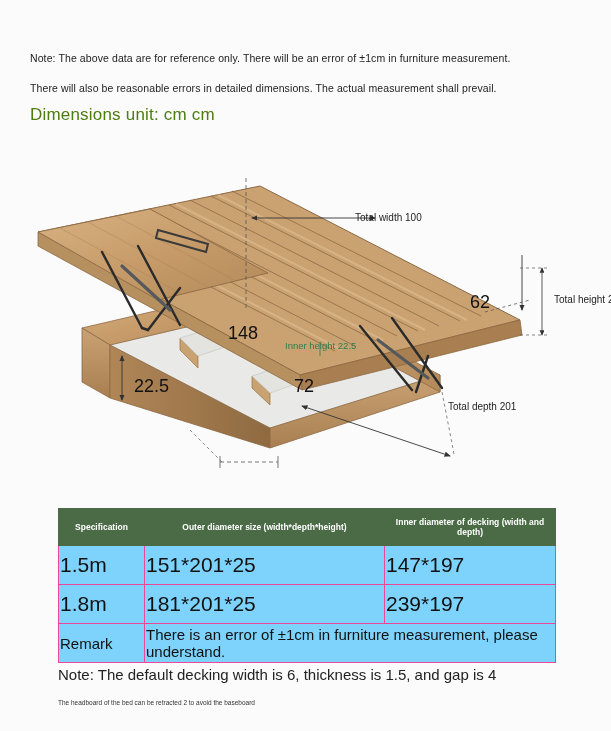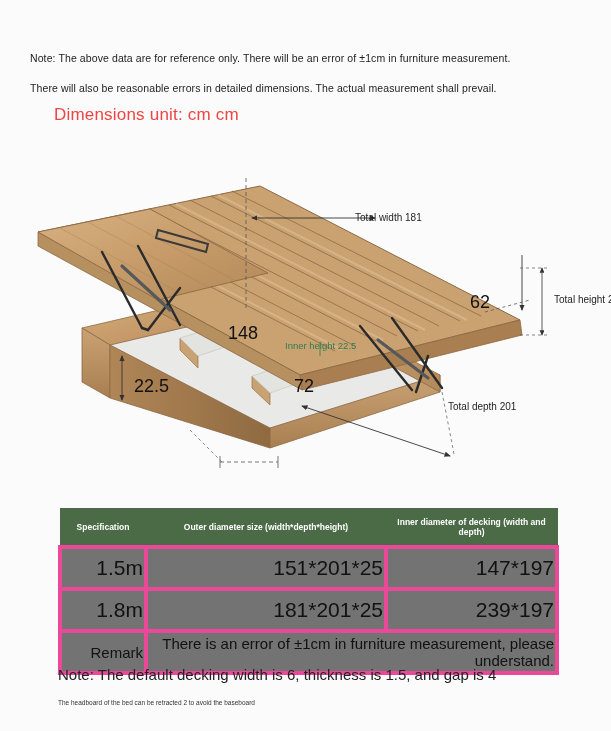--- a/index.html
+++ b/index.html
@@ -27,23 +27,22 @@
     letter-spacing: 0.1px;
     white-space: nowrap;
   }
   #note1 { left: 30px; top: 52px; }
   #note2 { left: 30px; top: 82px; }
   .dim-title {
     position: absolute;
     left: 30px;
     top: 105px;
     font-size: 17px;
-    color: #ef4444;
+    color: #4d7c0f;
     letter-spacing: 0.2px;
-    margin-left: 24px;
   }
   
   .illus {
     position: absolute;
     left: 30px;
     top: 160px;
     width: 551px;
     height: 320px;
   }
   .illus svg { display: block; }
@@ -76,23 +75,23 @@
     background: #4a6b46;
     color: #ffffff;
     font-size: 8.5px;
     font-weight: bold;
     padding: 8px 4px;
     text-align: center;
     border: 1px solid #4a6b46;
     line-height: 1.2;
   }
   .spec-table td {
-    border: 4px solid #ec4899;
-    text-align: right;
-    background: #737373;
+    border: 1px solid #ec4899;
+    text-align: left;
+    background: #7dd3fc;
     color: #111;
     height: 36px;
   }
   .cell-size {
     font-size: 21px;
   }
   .cell-remark-label {
     font-size: 15px;
   }
   .cell-remark-text {
@@ -240,21 +239,21 @@
       <line x1="412" y1="232" x2="424" y2="294" stroke="#555" stroke-width="0.7" stroke-dasharray="3,3"></line>
 
       <line x1="190" y1="302" x2="248" y2="302" stroke="#555" stroke-width="0.8" stroke-dasharray="4,3"></line>
       <line x1="248" y1="296" x2="248" y2="308" stroke="#555" stroke-width="0.8"></line>
       <line x1="190" y1="296" x2="190" y2="308" stroke="#555" stroke-width="0.8"></line>
       <line x1="160" y1="270" x2="192" y2="302" stroke="#555" stroke-width="0.7" stroke-dasharray="3,3"></line>
 
       <line x1="290" y1="182" x2="290" y2="196" stroke="#2f7d4f" stroke-width="0.8"></line>
     </svg>
 
-    <div class="lbl" style="left:325px; top:52px;">Total width 181</div>
+    <div class="lbl" style="left:325px; top:52px;">Total width 100</div>
     <div class="lbl big" style="left:440px; top:132px;">62</div>
     <div class="lbl" style="left:524px; top:134px;">Total height 27</div>
     <div class="lbl big" style="left:198px; top:163px;">148</div>
     <div class="lbl green" style="left:255px; top:180px;">Inner height 22.5</div>
     <div class="lbl big" style="left:104px; top:216px;">22.5</div>
     <div class="lbl big" style="left:264px; top:216px;">72</div>
     <div class="lbl" style="left:418px; top:241px;">Total depth 201</div>
   </div>
 
   <table class="spec-table">

